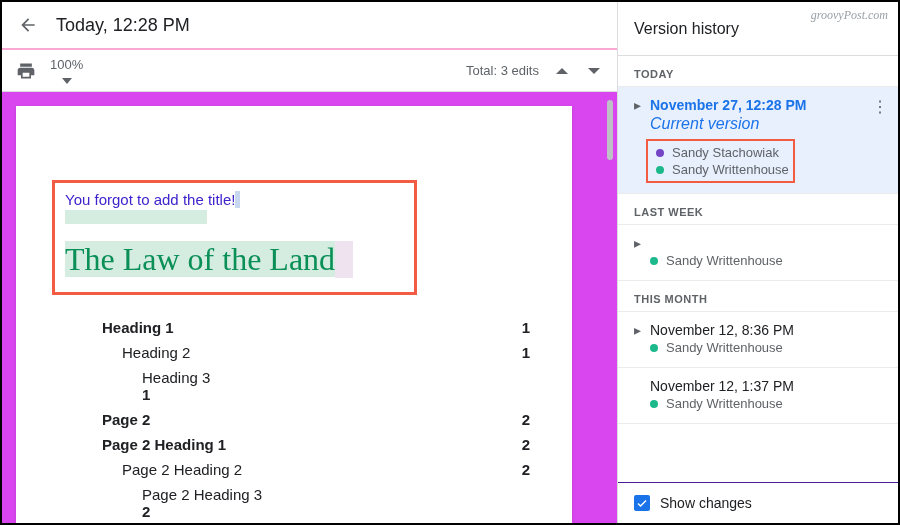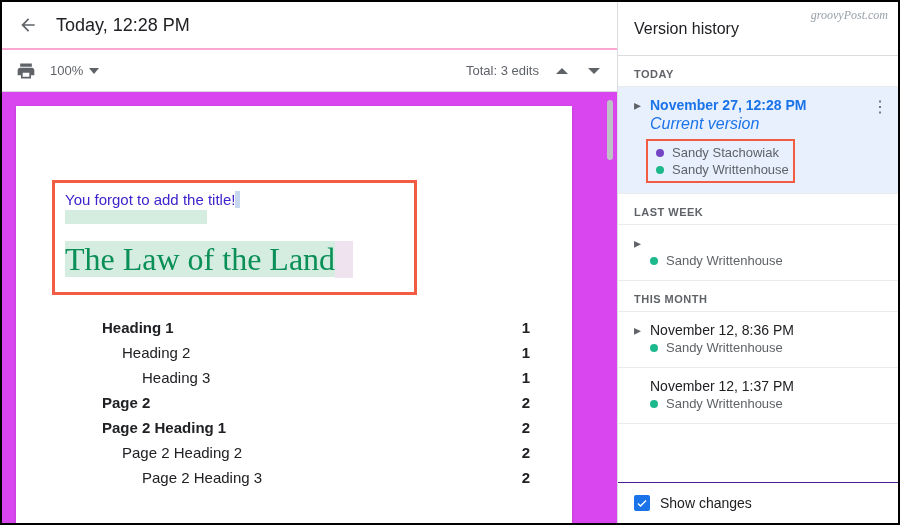--- a/index.html
+++ b/index.html
@@ -20,41 +20,41 @@
   .right { width: 280px; display: flex; flex-direction: column; background: #fff; }
 
   
   .l-header { display: flex; align-items: center; height: 48px; padding: 16px 14px; border-bottom: 2px solid #f9a8d4; }
   .back-btn { width: 24px; height: 24px; display:flex; align-items:center; justify-content:center; cursor:pointer; color:#5f6368; margin-right: 16px; }
   .l-title { font-size: 18px; font-weight: 400; }
 
   .l-toolbar { display:flex; align-items:center; justify-content:space-between; height: 42px; padding: 0 14px; border-bottom: 1px solid #dadce0; }
   .tb-left { display:flex; align-items:center; gap:14px; color:#5f6368; }
   .print-icn, .zoom-sel { cursor:pointer; display:flex; align-items:center; }
-  .zoom-sel { font-size: 13px; gap:6px; }
+  .zoom-sel { font-size: 13px; gap:6px;flex-direction:column; }
   .tb-right { display:flex; align-items:center; gap:14px; color:#5f6368; }
   .total-edits { font-size: 13px; margin-left: 8px; }
   .chev { width:18px; height:18px; display:flex; align-items:center; justify-content:center; cursor:pointer; }
 
   .canvas-area { flex:1; background:#d946ef; overflow:hidden; position:relative; padding: 14px 0 0 14px; }
   .canvas-scroll { position:absolute; top:8px; right:4px; width:6px; height:60px; background:#bdc1c6; border-radius:3px; }
   .page { background:#fff; width: 556px; margin: 0; padding: 74px 34px 10px 36px; box-shadow: 0 1px 3px rgba(0,0,0,.15); min-height: 560px; }
 
   .anno-box { border: 3px solid #f25c43; padding: 8px 10px 14px 10px; margin-bottom: 20px; width: 365px; }
   .comment-line { color:#3d24cc; font-size: 15px; }
   .comment-line .hl { background:#c7d7ef; }
   .hl-bar { display:inline-block; width: 142px; height: 14px; background:#d5ece0; margin-top:2px; }
   .doc-title { font-family: Georgia, 'Times New Roman', serif; font-size: 32px; color:#0a8f57; margin-top: 14px; }
   .doc-title .shade { background:#d5ece0; }
   .doc-title .tail { background:#efe3f0; display:inline-block; width:18px; }
 
   .toc-row { display:flex; justify-content:space-between; font-size:15px; padding: 4px 0 4px 50px; }
   .toc-row.h1 { font-weight:700; padding-left: 50px; }
   .toc-row.h2 { padding-left: 70px; }
-  .toc-row.h3 { padding-left: 90px; }
+  .toc-row.h3 { padding-left: 90px; flex-direction: column; }
   .toc-page { font-weight:700; padding-right: 8px; }
 
   
   .r-header { height:54px; display:flex; align-items:center; padding: 0 16px; font-size:16px; border-bottom:1px solid #dadce0; position:relative; }
   .watermark { position:absolute; top:6px; right:10px; font-family: Georgia, serif; font-style: italic; font-size: 12px; color:#9aa0a6; }
   .r-subbar { height:42px; display:flex; align-items:center; justify-content:space-between; padding:0 16px; border-bottom:1px solid #dadce0; font-size:13px; color:#5f6368; }
   .toggle { width:30px; height:14px; background:#d6d6d6; border-radius:8px; position:relative; cursor:pointer; }
   .toggle-knob { position:absolute; width:16px; height:16px; background:#fff; border:1px solid #bdbdbd; border-radius:50%; top:-2px; right:-2px; box-shadow:0 1px 2px rgba(0,0,0,.2); }
 
   .r-list { flex:1; overflow-y:auto; }

